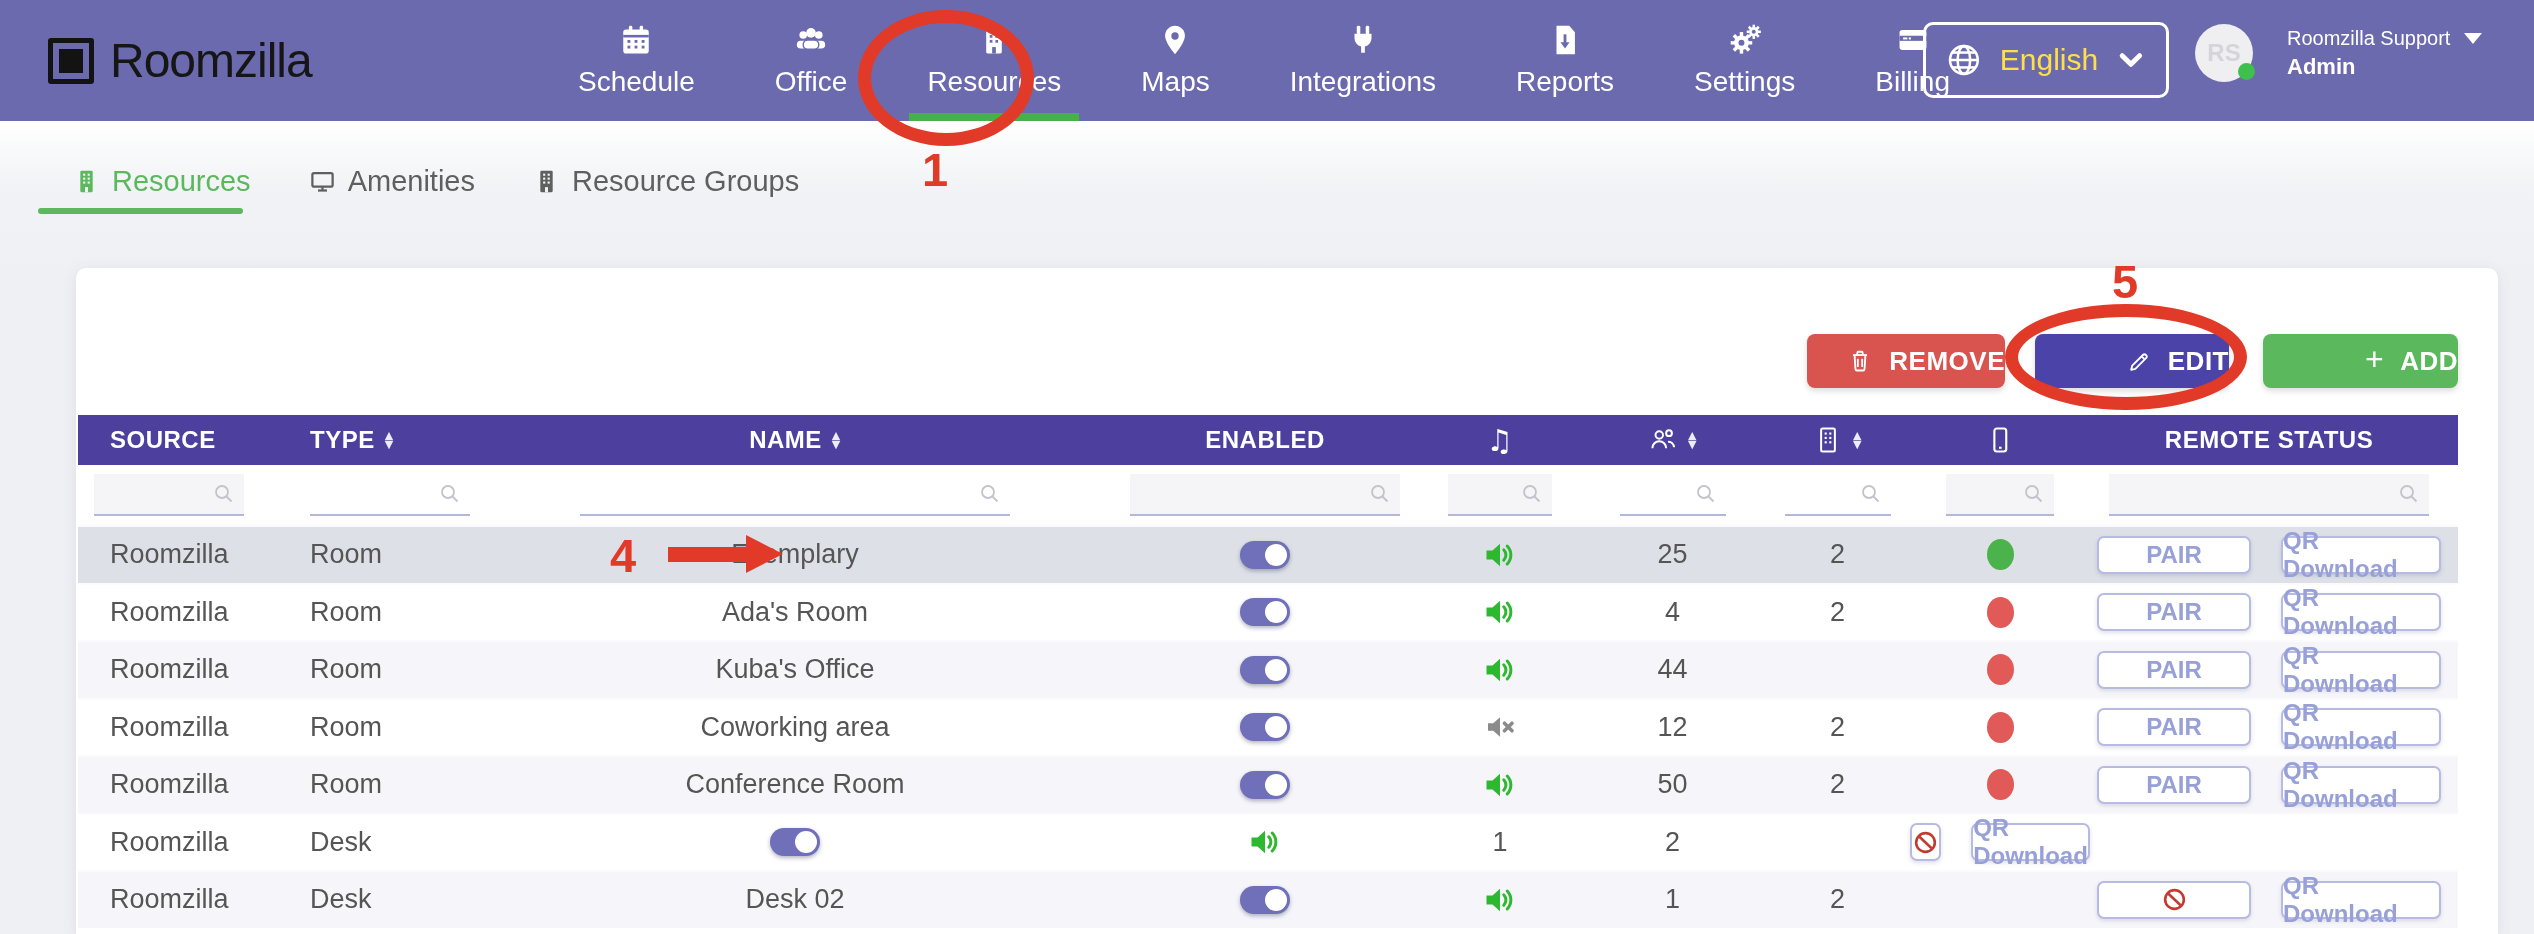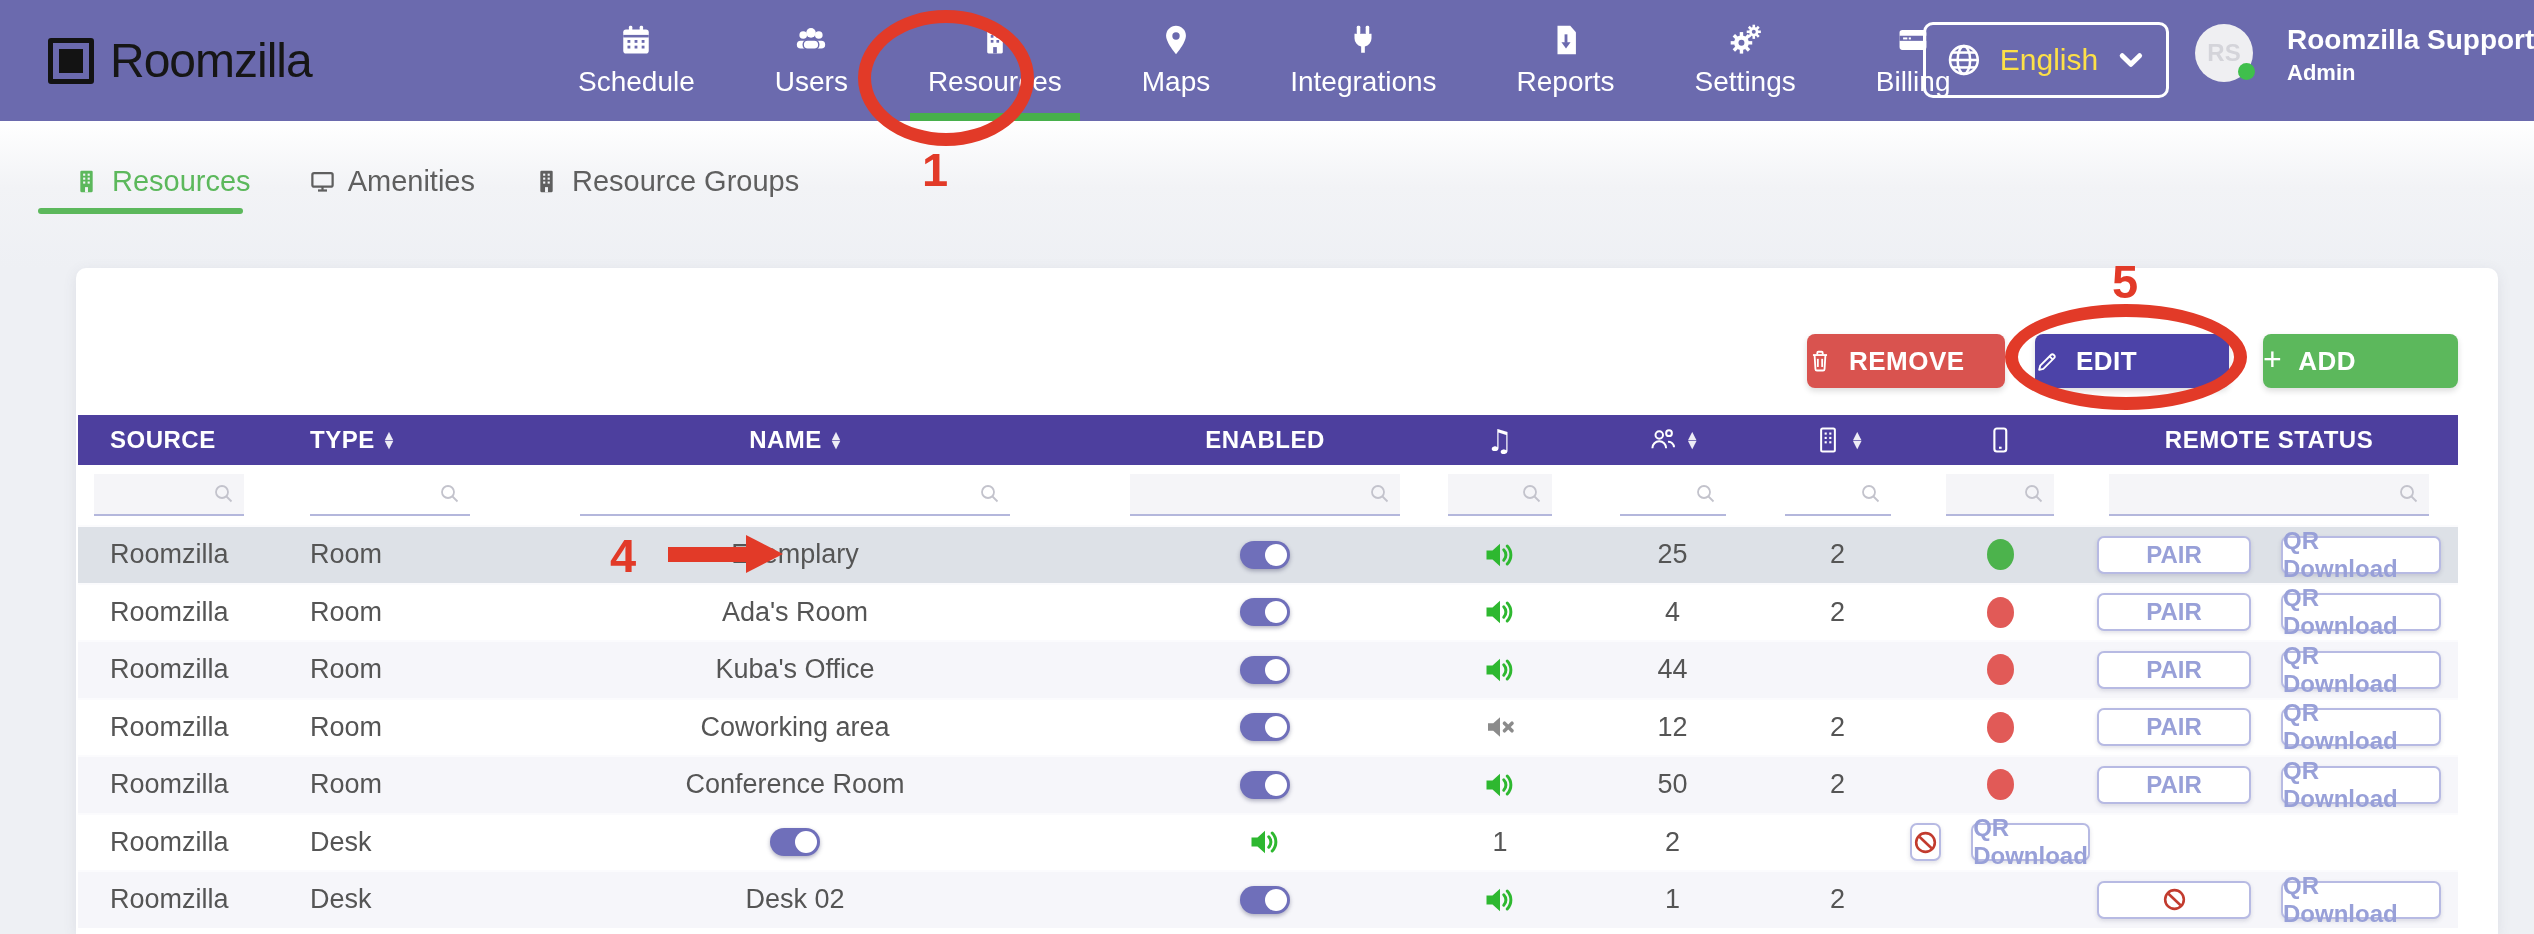--- a/index.html
+++ b/index.html
@@ -20,36 +20,36 @@
 
   .lang-box { position:absolute; left:1923px; top:22px; width:246px; height:76px; border:3px solid #fff; border-radius:10px; display:flex; align-items:center; padding:0 20px; gap:18px; color:#fde047; cursor:pointer; }
   .lang-label { font-size:30px; flex:1; text-align:center; }
 
   .user-block { position:absolute; left:2195px; top:24px; display:flex; gap:34px; cursor:pointer; }
   .avatar { position:relative; width:58px; height:58px; border-radius:50%; background:#efeff2; display:flex; align-items:center; justify-content:center; }
   .avatar-initials { font-size:24px; font-weight:bold; color:#d4d4da; }
   .presence-dot { position:absolute; right:-2px; bottom:2px; width:17px; height:17px; border-radius:50%; background:#3fbf4c; }
   .user-text { display:flex; flex-direction:column; justify-content:center; gap:4px; color:#fff; }
   .user-name-row { display:flex; align-items:center; gap:14px; }
-  .user-name { font-size:28px; font-weight:bold; white-space:nowrap; }
+  .user-name { font-size:20px; font-weight:normal; white-space:nowrap; }
   .user-caret { width:0; height:0; border-left:9px solid transparent; border-right:9px solid transparent; border-top:11px solid #fff; }
   .user-role { font-size:22px; font-weight:bold; }
 
   
   .tabstrip { position:absolute; top:121px; left:0; width:2534px; height:147px; background:linear-gradient(180deg,#ffffff 0%,#f2f3f6 45%,#eef0f4 100%); }
   .tabs { position:absolute; left:73px; top:0; height:121px; display:flex; align-items:center; gap:58px; }
   .tab { display:flex; align-items:center; gap:12px; font-size:29px; color:#5f5f5f; cursor:pointer; white-space:nowrap; }
   .tab.active { color:#5cb85c; }
   .tab-underline { position:absolute; left:38px; top:87px; width:205px; height:6px; border-radius:3px; background:#5cb85c; }
 
   
   .card { position:absolute; left:76px; top:268px; width:2422px; height:666px; background:#fff; border-radius:10px 10px 0 0; box-shadow:0 3px 14px rgba(80,80,110,.10); }
 
   
-  .tbtn { position:absolute; top:66px; height:54px; border-radius:8px; display:flex; align-items:center; justify-content:flex-start; gap:16px; color:#fff; font-size:26px; font-weight:bold; cursor:pointer; box-shadow:0 3px 6px rgba(0,0,0,.14); letter-spacing:.5px; }
+  .tbtn { position:absolute; top:66px; height:54px; border-radius:8px; display:flex; align-items:center; justify-content:flex-end; gap:16px; color:#fff; font-size:26px; font-weight:bold; cursor:pointer; box-shadow:0 3px 6px rgba(0,0,0,.14); letter-spacing:.5px; }
   .btn-remove { left:1731px; width:198px; background:#d9534f; }
   .btn-edit   { left:1959px; width:194px; background:#4c43a8; }
   .btn-add    { left:2187px; width:195px; background:#5cb85c; }
   .plus-glyph { font-size:32px; font-weight:normal; margin-top:-3px; }
 
   
   .tbl { position:absolute; left:2px; top:147px; width:2380px; }
   .grid { display:grid; grid-template-columns:172px 220px 650px 290px 180px 165px 165px 160px 378px; }
   .thead { height:50px; background:#4d3f9e; color:#fff; }
   .th { display:flex; align-items:center; justify-content:center; gap:10px; font-size:24px; font-weight:bold; letter-spacing:.5px; }
@@ -131,21 +131,21 @@
     </div>
     <div class="nav-item">
       <svg class="nav-ic" viewBox="0 0 24 24" fill="#fff">
           <circle cx="6.5" cy="8.5" r="2.7"></circle>
           <circle cx="17.5" cy="8.5" r="2.7"></circle>
           <circle cx="12" cy="7" r="3.4"></circle>
           <rect x="2" y="12.5" width="9" height="5.5" rx="2.7"></rect>
           <rect x="13" y="12.5" width="9" height="5.5" rx="2.7"></rect>
           <rect x="6.5" y="12" width="11" height="6.5" rx="3.2" stroke="#6b6aae" stroke-width="1"></rect>
         </svg>
-      <span class="nav-label">Users</span>
+      <span class="nav-label">Office</span>
     </div>
     <div class="nav-item active">
       <svg class="nav-ic" viewBox="0 0 24 24">
           <rect x="6.5" y="2.5" width="11" height="19" rx="1" fill="#fff"></rect>
           <g fill="#6b6aae">
             <rect x="9" y="5" width="1.9" height="1.9"></rect>
             <rect x="13" y="5" width="1.9" height="1.9"></rect>
             <rect x="9" y="8.5" width="1.9" height="1.9"></rect>
             <rect x="13" y="8.5" width="1.9" height="1.9"></rect>
             <rect x="9" y="12" width="1.9" height="1.9"></rect>

